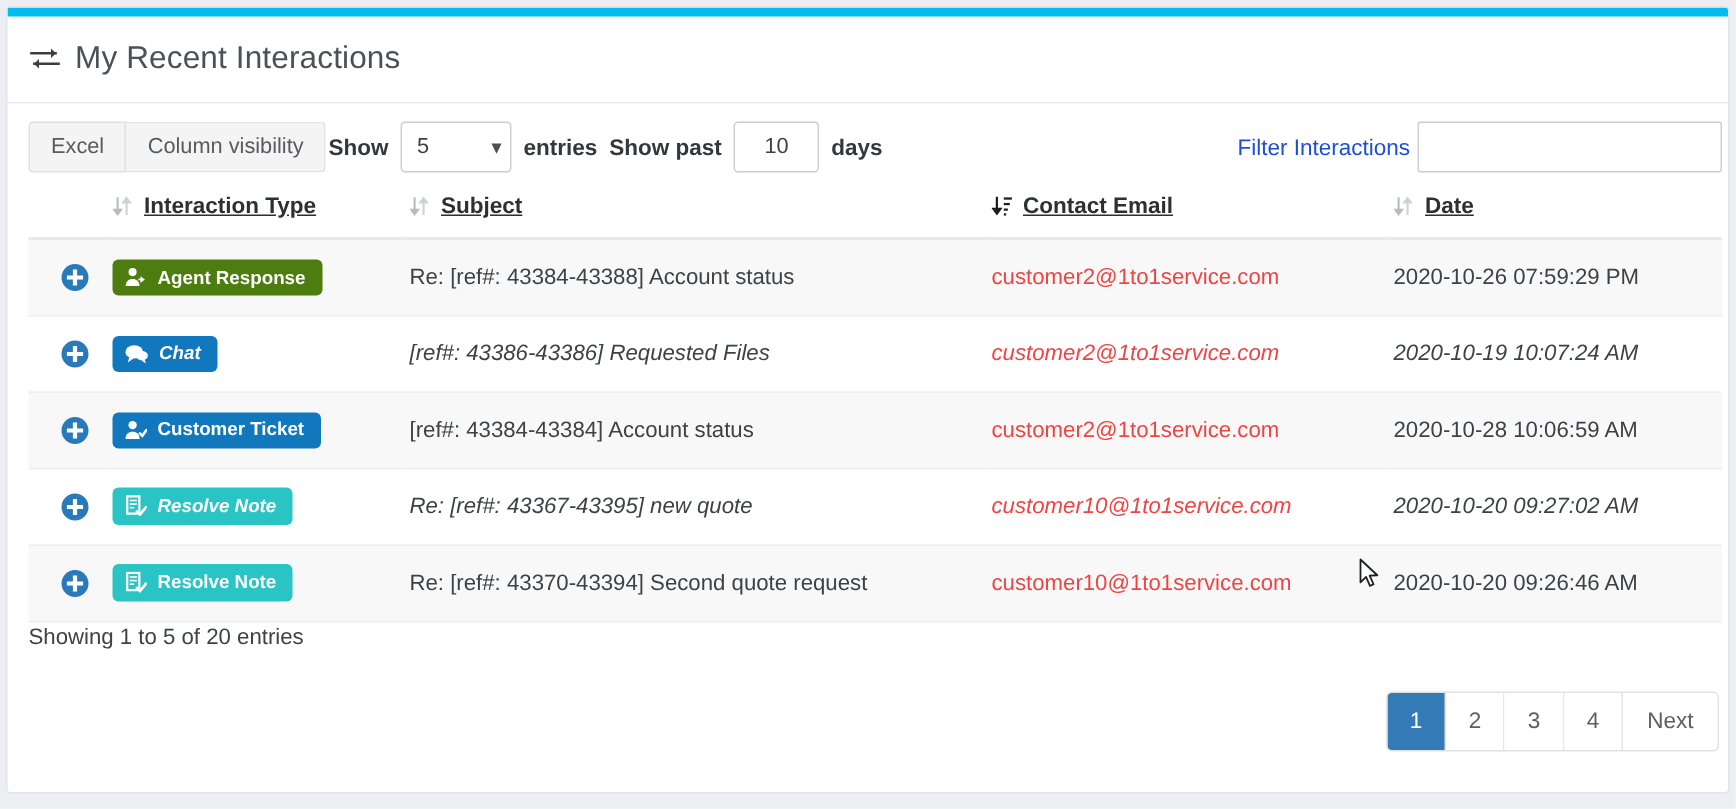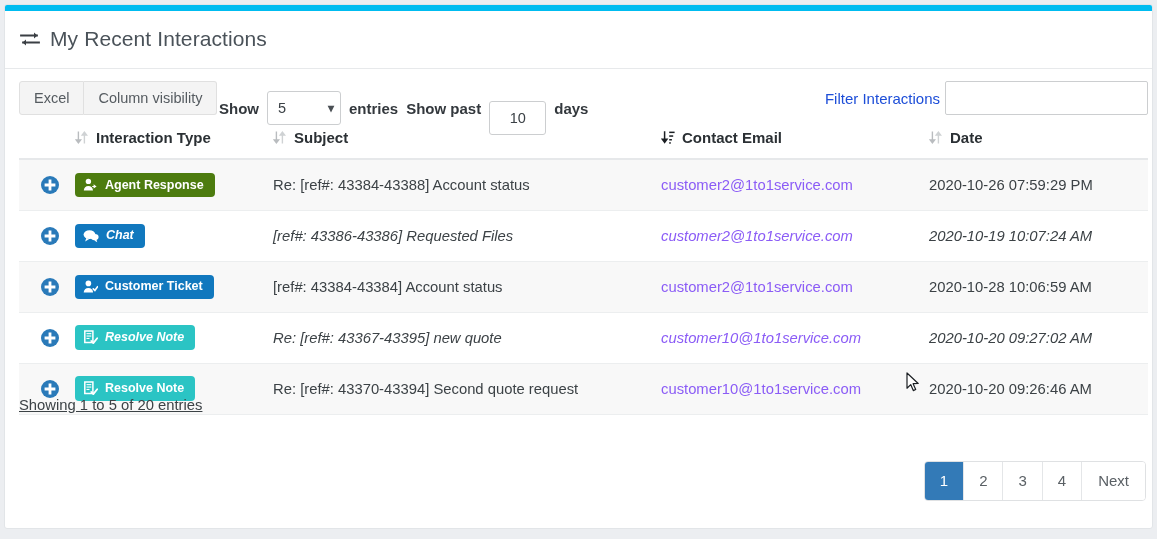--- a/index.html
+++ b/index.html
@@ -146,21 +146,20 @@
     height: 34px;
     border: 1px solid #ccced0;
     border-radius: 3px;
     background: #fff;
     font-family: "Liberation Sans", sans-serif;
     font-size: 14.5px;
     font-weight: normal;
     color: #3b4146;
     text-align: center;
     padding: 0 4px;
-    margin-top: 20px;
   }
 
   .filter-group {
     position: absolute;
     right: 6px;
     top: 12px;
     display: flex;
     align-items: center;
     gap: 5px;
   }
@@ -193,21 +192,21 @@
   .tbl th {
     text-align: left;
     font-size: 15px;
     font-weight: bold;
     color: #2b3034;
     padding: 8px 4px 12px 4px;
     border-bottom: 2px solid #e6e8ea;
     vertical-align: bottom;
     white-space: nowrap;
   }
-  .th-inner { display: flex; align-items: center; gap: 8px; }
+  .th-inner { display: flex; align-items: center; gap: 8px; text-decoration: underline; }
   .sort-ico { flex: none; width: 13px; height: 15px; display: block; }
 
   .tbl td {
     font-size: 14.8px;
     color: #3c4246;
     padding: 0 4px;
     height: 51px;
     vertical-align: middle;
     border-bottom: 1px solid #eceeef;
   }
@@ -236,37 +235,36 @@
     font-size: 12.5px;
     font-weight: bold;
     padding: 5px 11px 5px 8px;
     line-height: 1;
     white-space: nowrap;
     cursor: pointer;
   }
   .badge svg { flex: none; display: block; }
 
   .mail-link {
-    color: #8b5cf6;
+    color: #ef4444;
     text-decoration: none;
     font-size: 14.8px;
     cursor: pointer;
   }
 
   .date-cell { color: #31373b; white-space: nowrap; }
 
   
   .info {
     position: absolute;
     left: 14px;
-    top: 392px;
+    top: 412px;
     font-size: 14.8px;
     color: #3c4246;
     white-space: nowrap;
-    text-decoration: underline;
   }
   .pager {
     position: absolute;
     right: 6px;
     top: 456px;
     display: flex;
     border: 1px solid #dfe1e3;
     border-radius: 4px;
     overflow: hidden;
     background: #fff;

